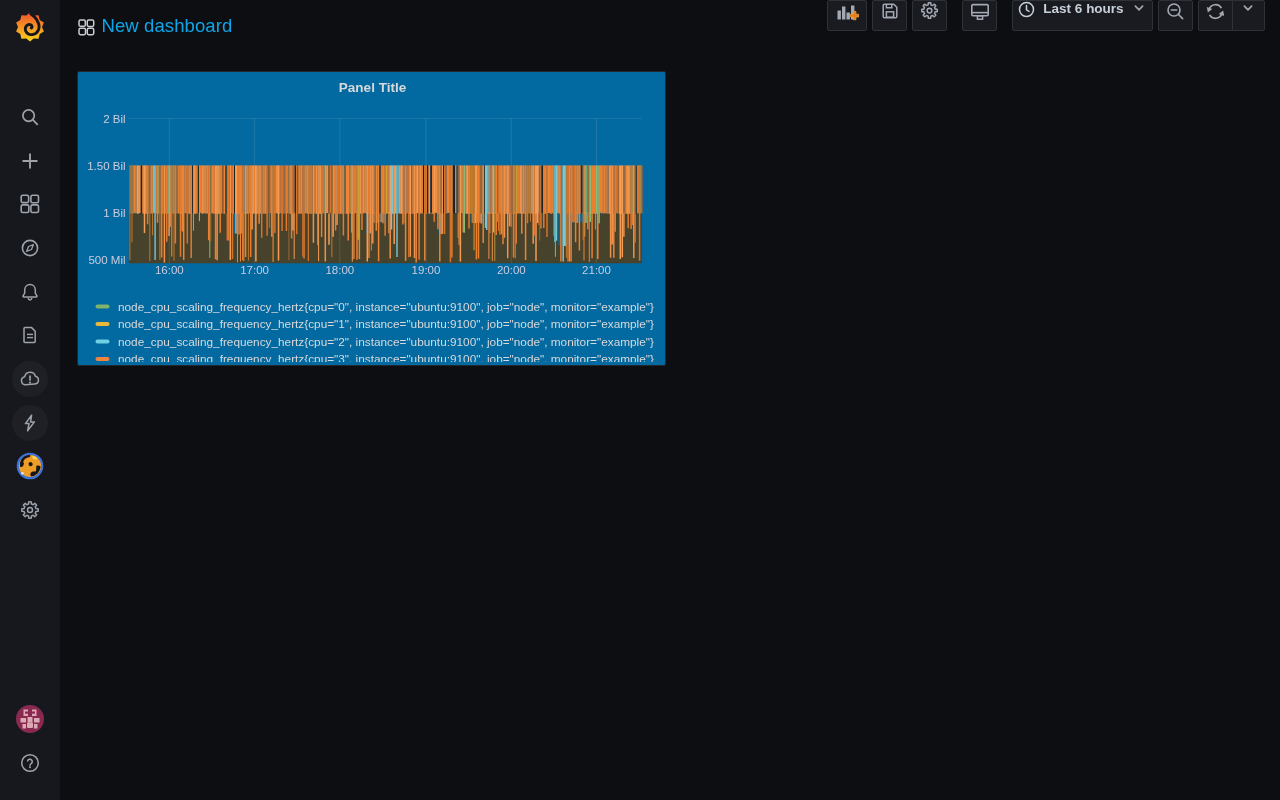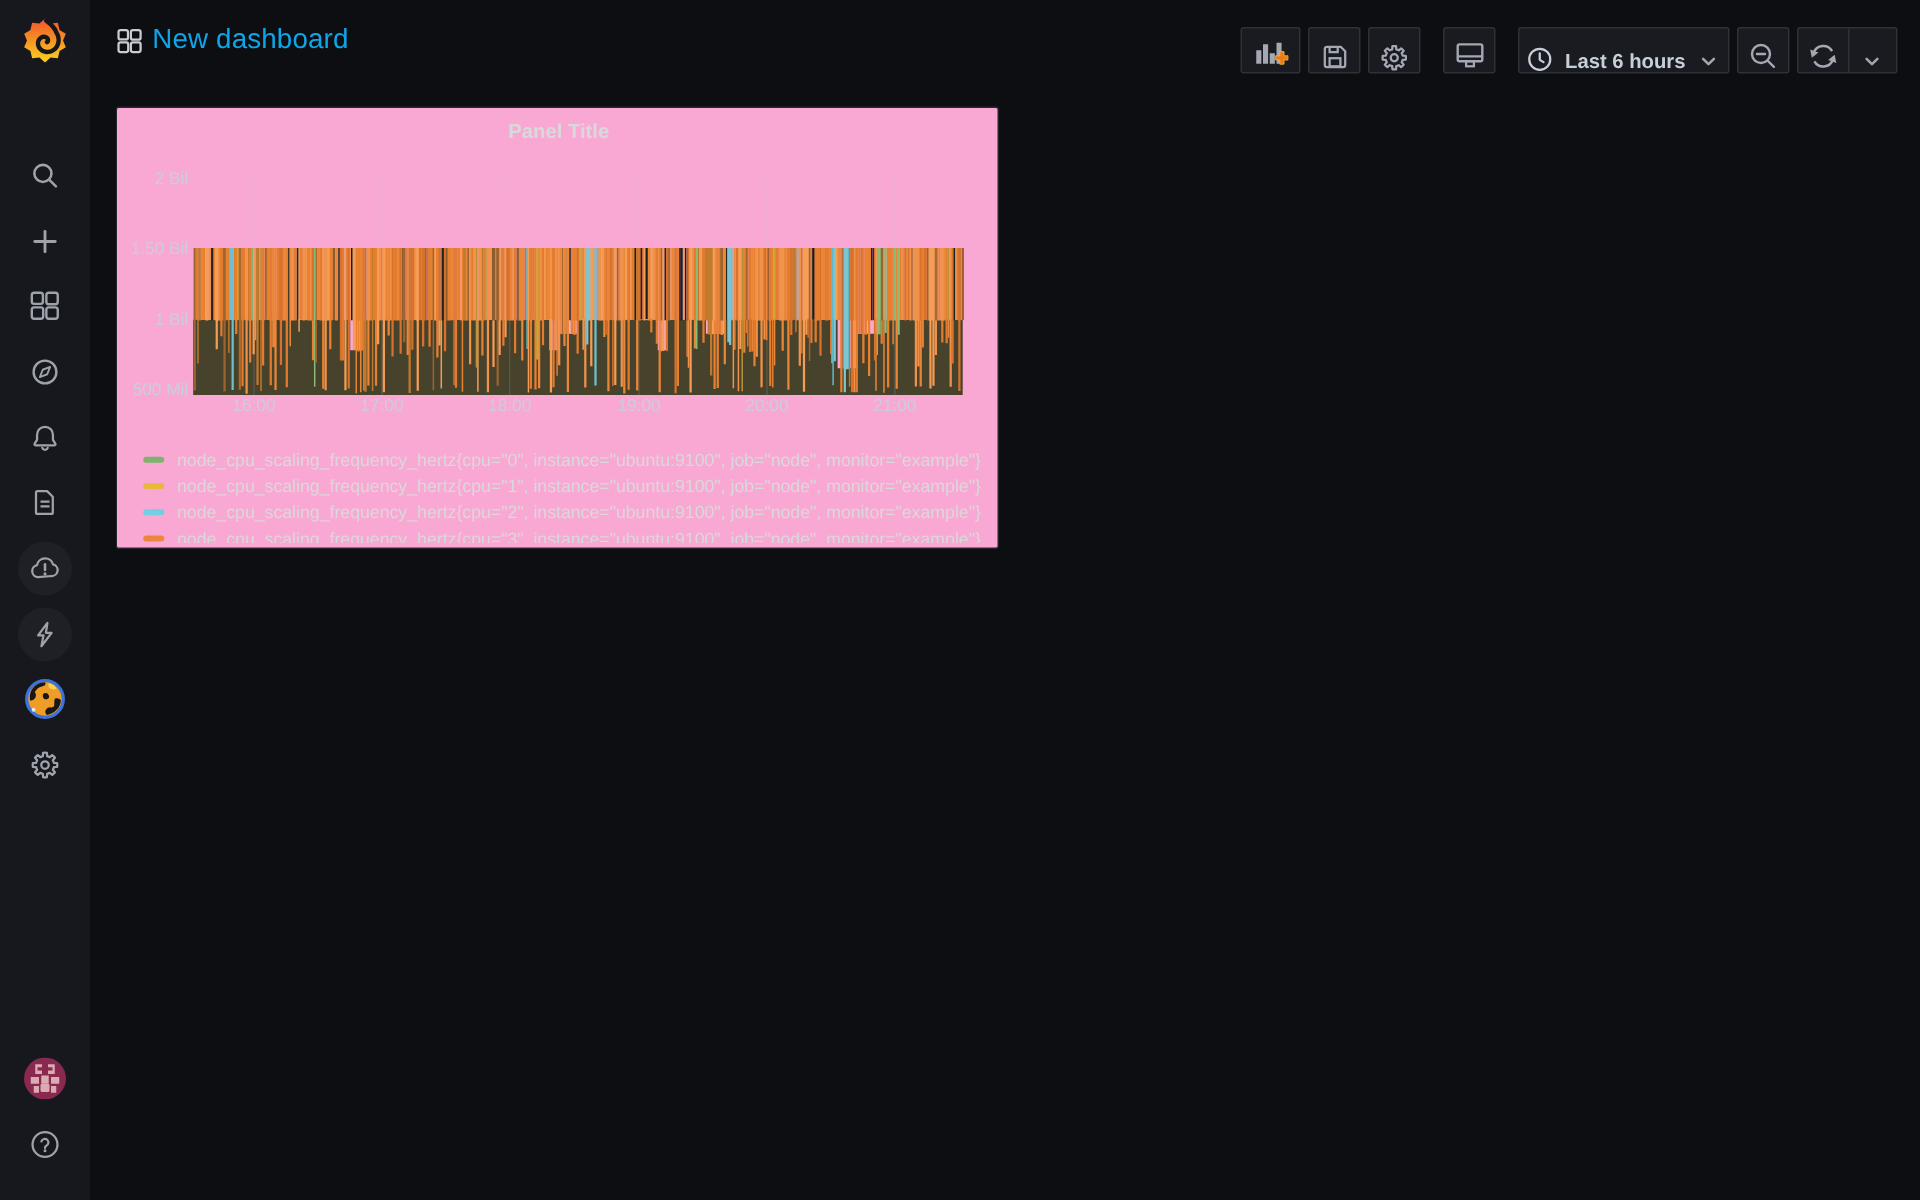--- a/index.html
+++ b/index.html
@@ -9,26 +9,26 @@
 .logo { position:absolute; left:15px; top:12px; }
 .sicon { position:absolute; left:30px; width:0; height:0; display:flex;
   align-items:center; justify-content:center; }
 .sicon svg { position:relative; flex:none; }
 .circ { position:absolute; left:-18px; top:-18px; width:36px; height:36px;
   border-radius:50%; background:#1e2025; }
 .topbar { position:fixed; left:60px; top:0; width:1220px; height:54px; }
 .crumb-icon { position:absolute; left:18px; top:19px; }
 .crumb { position:absolute; left:41.5px; top:14.5px; font-size:18.5px; color:#0ea5e9;
   letter-spacing:0.1px; }
-.btn { position:absolute; top:18px; height:31px; background:#1a1b20;
-  border:1px solid #2e3136; border-radius:2px; display:flex; align-items:flex-end;
+.btn { position:absolute; top:0; height:31px; background:#1a1b20;
+  border:1px solid #2e3136; border-radius:2px; display:flex; align-items:flex-start;
   justify-content:center; }
 .tpick { color:#c7d0d9; font-size:13.5px; font-weight:700; gap:8px; }
 .panel { position:fixed; left:77px; top:70.5px; width:589px; height:295px;
-  background:#f9a8d4; border:1px solid #25272c; border-radius:2px; overflow:hidden; }
+  background:#0369a1; border:1px solid #25272c; border-radius:2px; overflow:hidden; }
 </style>
 </head>
 <body>
 <div class="panel">
     <div style="position:absolute;left:0;top:0;width:589px;height:290.5px;overflow:hidden">
       <svg width="589" height="295" viewBox="0 0 589 295" style="position:absolute;left:0;top:0">
 <style>
 .axlbl{font:11.5px "Liberation Sans",sans-serif;fill:#ccccdc;}
 .leglbl{font:11.8px "Liberation Sans",sans-serif;fill:#d8d9da;}
 .ptitle{font:700 13.5px "Liberation Sans",sans-serif;fill:#d8d9da;}

